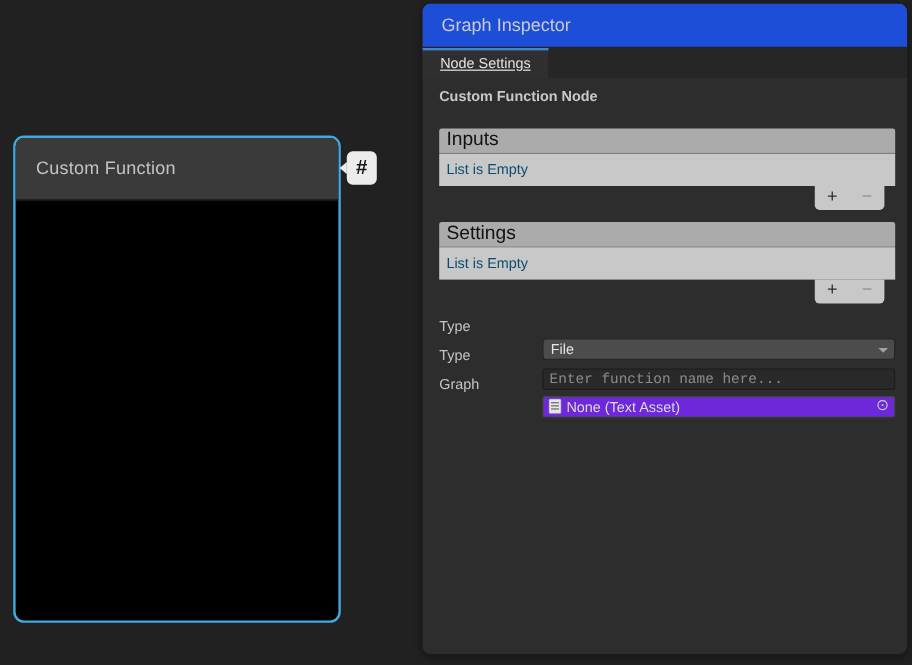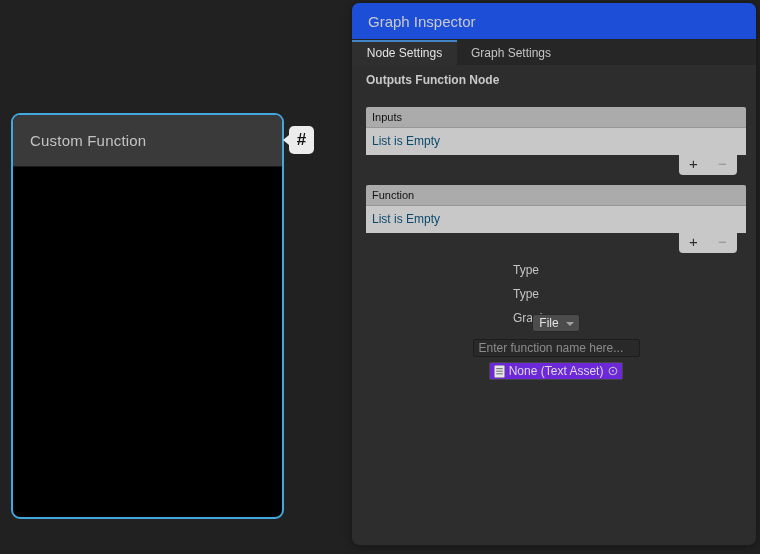--- a/index.html
+++ b/index.html
@@ -51,70 +51,70 @@
   }
   .panel-title { font-size:15px; color:#cacaca; }
 
   .tabbar { height:25px; background:#262626; display:flex; }
   .tab {
     font-size:12px; line-height:23px; color:#c4c4c4;
     border-top:2px solid transparent; cursor:default;
   }
   .tab.active {
     width:105px; text-align:center; background:#2f2f2f;
-    border-top-color:var(--accent-blue,#4285c8); color:#e3e3e3;
+    border-top-color:var(--accent-blue,#4285c8); color:#e3e3e3;text-decoration:underline;
   }
   .tab.inactive { padding:0 14px; }
 
   .content { padding:8px 10px 0 14px; }
   .heading { font-size:12px; font-weight:bold; color:#c9c9c9; height:14px; margin-bottom:20px; }
 
   
   .rlist { margin-bottom:10px; }
   .rlist-header {
     height:21px; background:#ababab; border-bottom:1px solid #979797;
-    color:#121212; font-size:11px; line-height:20px; padding-left:6px;
+    color:#121212; font-size:16px; line-height:20px; padding-left:6px;
     border-radius:2px 2px 0 0;
   }
   .rlist-body {
     height:27px; background:#c8c8c8;
     color:#0c4a6e; font-size:12px; line-height:27px; padding-left:6px;
   }
   .rlist-footer-strip { height:20px; position:relative; }
   .rlist-footer {
     position:absolute; right:9px; top:0; width:58px; height:20px;
     background:#c8c8c8; border-radius:0 0 4px 4px; display:flex;
   }
   .rl-btn {
     flex:1; text-align:center; font-size:15px; line-height:17px;
     color:#2c2c2c; cursor:pointer; user-select:none;
   }
   .rl-btn.minus { color:#909090; }
 
   
   .fields { margin-top:7px; }
-  .field-row { display:flex; align-items:center; height:18px; margin-bottom:6px;flex-direction:column; }
+  .field-row { display:flex; align-items:center; height:18px; margin-bottom:6px; }
   .field-label { width:86px; flex:none; font-size:12px; color:#c4c4c4; }
   .field-control { flex:1; height:18px; position:relative;margin-top:37px; }
 
   .dropdown {
     height:18px; background:#4c4c4c; border:1px solid #272727; border-radius:3px;
     color:#e4e4e4; font-size:12px; line-height:16px; padding:0 20px 0 6px;
     cursor:default;
   }
   .dd-arrow {
     position:absolute; right:6px; top:8px; width:0; height:0;
     border-left:4px solid transparent; border-right:4px solid transparent;
     border-top:4px solid #a2a2a2;
   }
 
   .textfield {
     width:100%; height:18px; background:#292929; border:1px solid #1d1d1d;
     border-radius:2px; color:#d2d2d2; font-size:12px; padding:0 5px;
-    font-family:Liberation Sans, sans-serif; outline:none;
+    font-family:Liberation Mono, monospace; outline:none;
   }
   .textfield::placeholder { color:#8b8b8b; }
 
   .objfield {
     height:18px; background:#6d28d9; border:1px solid #454545; border-radius:2px;
     display:flex; align-items:center; gap:4px; padding:0 4px;
     color:#dadada; font-size:12px; cursor:default;
   }
   .objfield .obj-label { line-height:16px; }
   .obj-picker {
@@ -141,42 +141,39 @@
 <div class="panel">
 
   <div class="panel-header">
     <span class="panel-title">Graph Inspector</span>
   </div>
 
   <div class="tabbar">
     <div class="tab active">
       <span>Node Settings</span>
     </div>
-    <div class="tab inactive">
-      <span>Graph Settings</span>
-    </div>
   </div>
 
   <div class="content">
 
-    <div class="heading">Outputs Function Node</div>
+    <div class="heading">Custom Function Node</div>
 
     <div class="rlist">
       <div class="rlist-header">Inputs</div>
       <div class="rlist-body">List is Empty</div>
       <div class="rlist-footer-strip">
         <div class="rlist-footer">
           <div class="rl-btn plus">+</div>
           <div class="rl-btn minus">−</div>
         </div>
       </div>
     </div>
 
     <div class="rlist">
-      <div class="rlist-header">Function</div>
+      <div class="rlist-header">Settings</div>
       <div class="rlist-body">List is Empty</div>
       <div class="rlist-footer-strip">
         <div class="rlist-footer">
           <div class="rl-btn plus">+</div>
           <div class="rl-btn minus">−</div>
         </div>
       </div>
     </div>
 
     <div class="fields">

